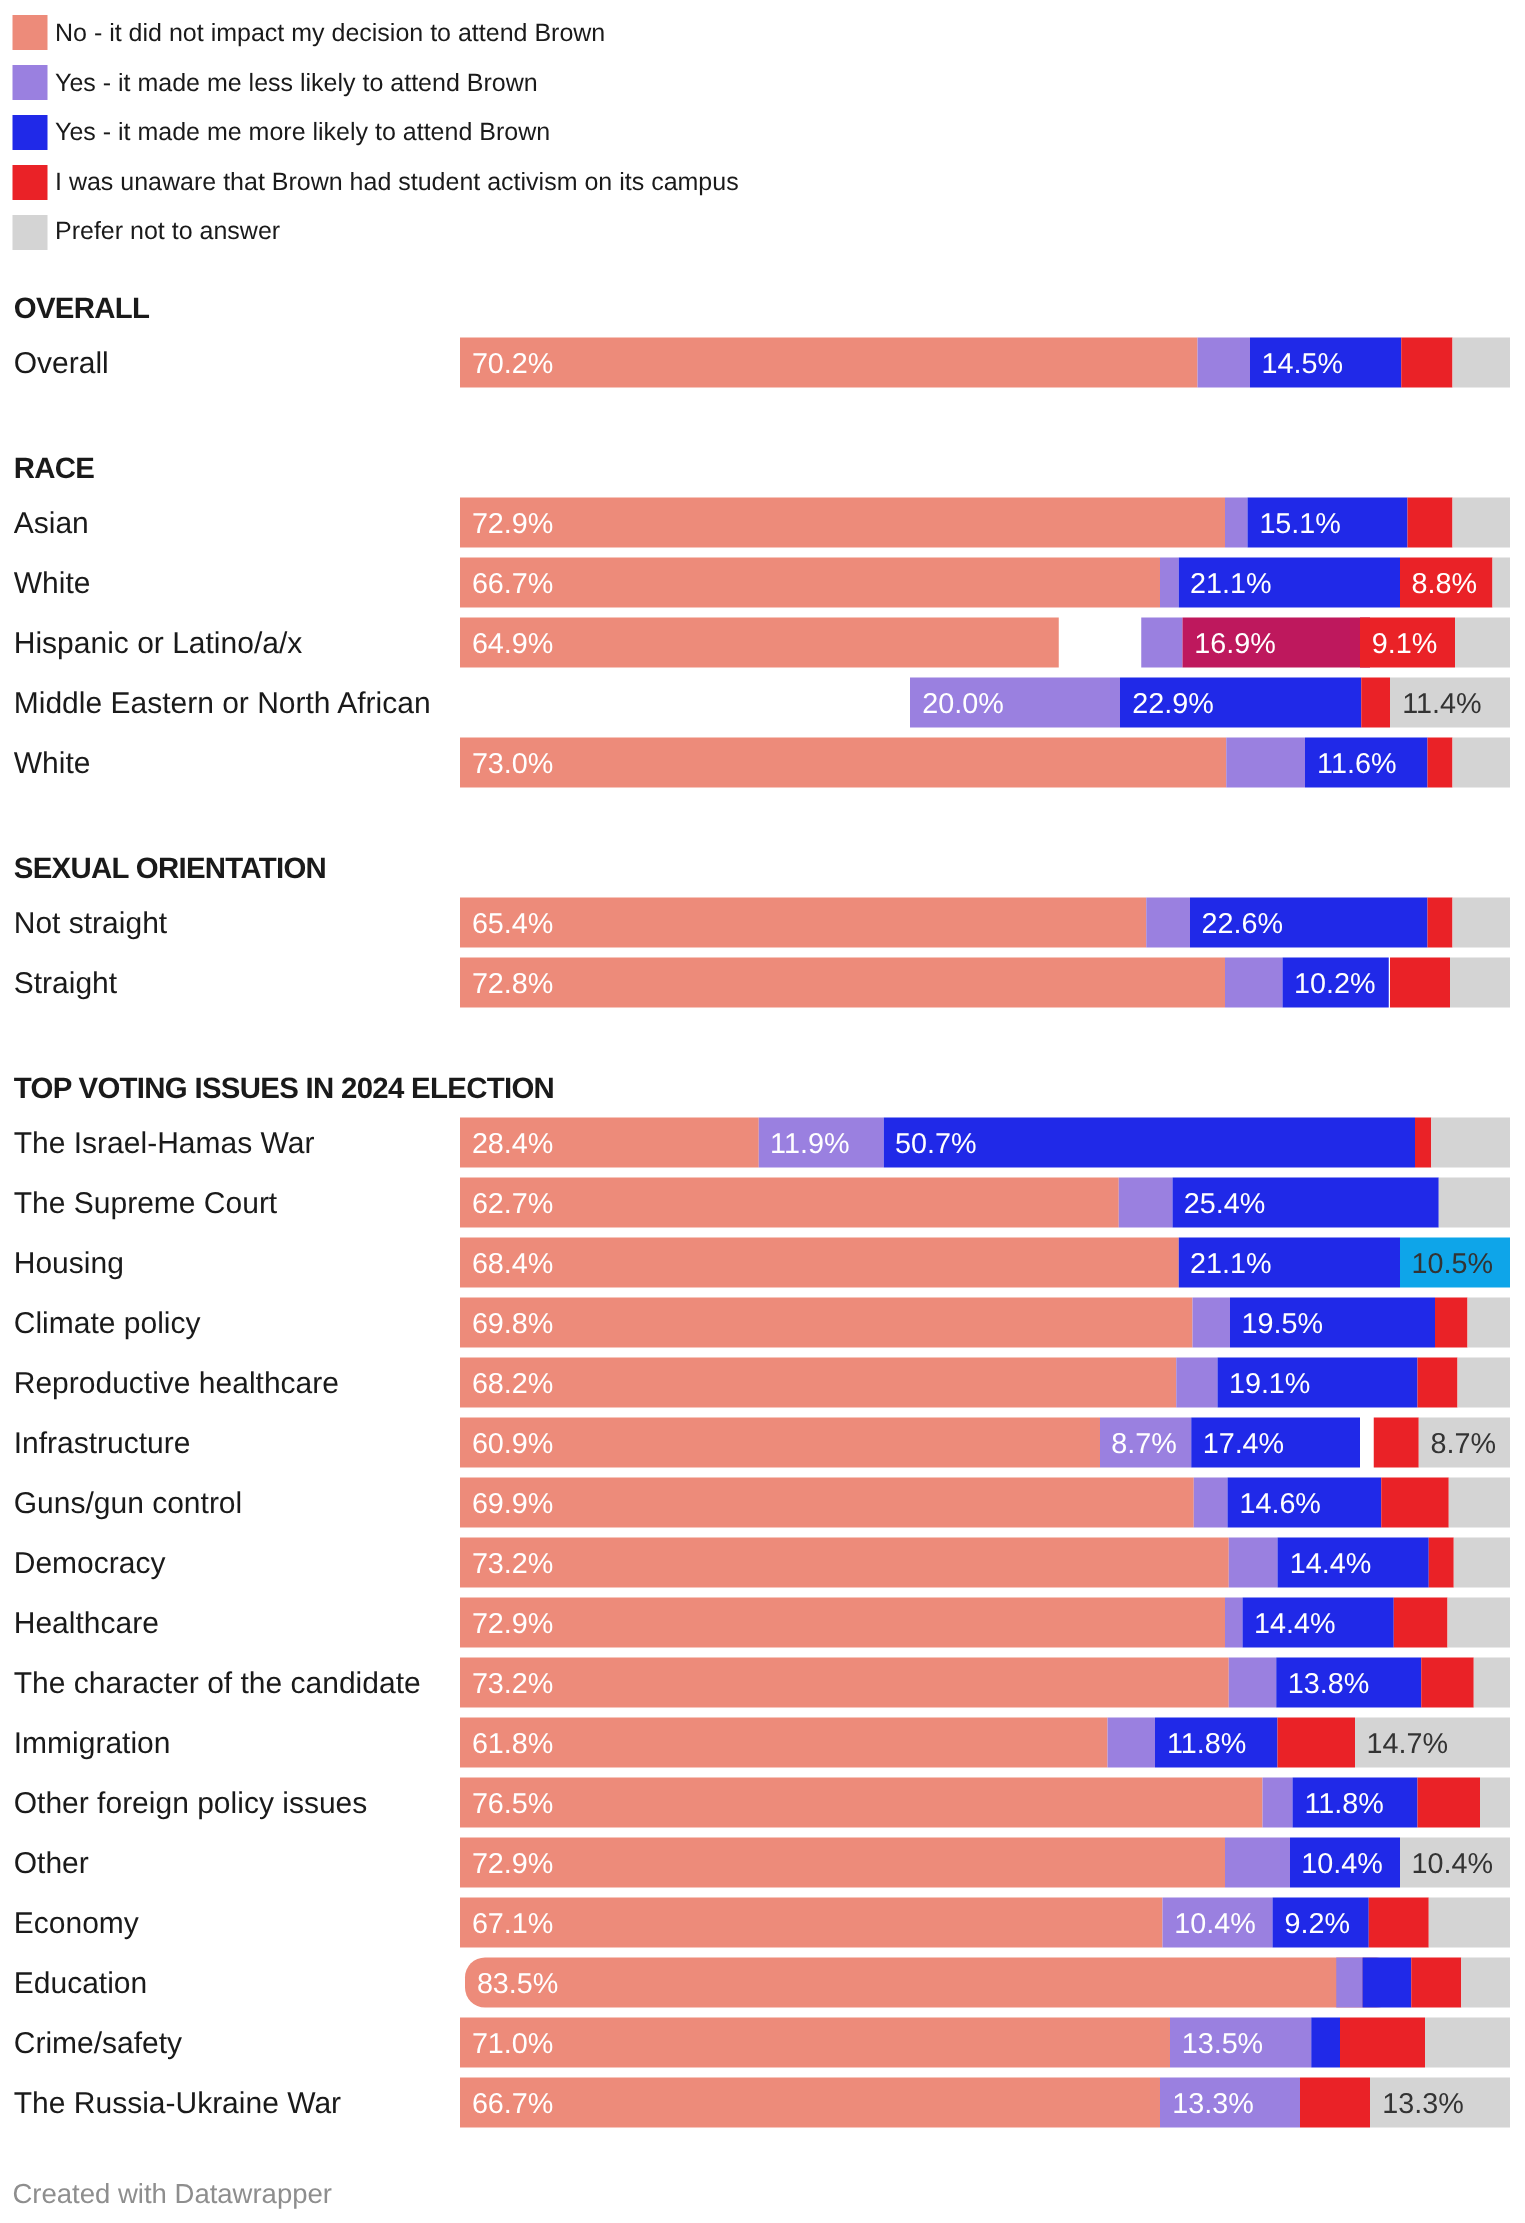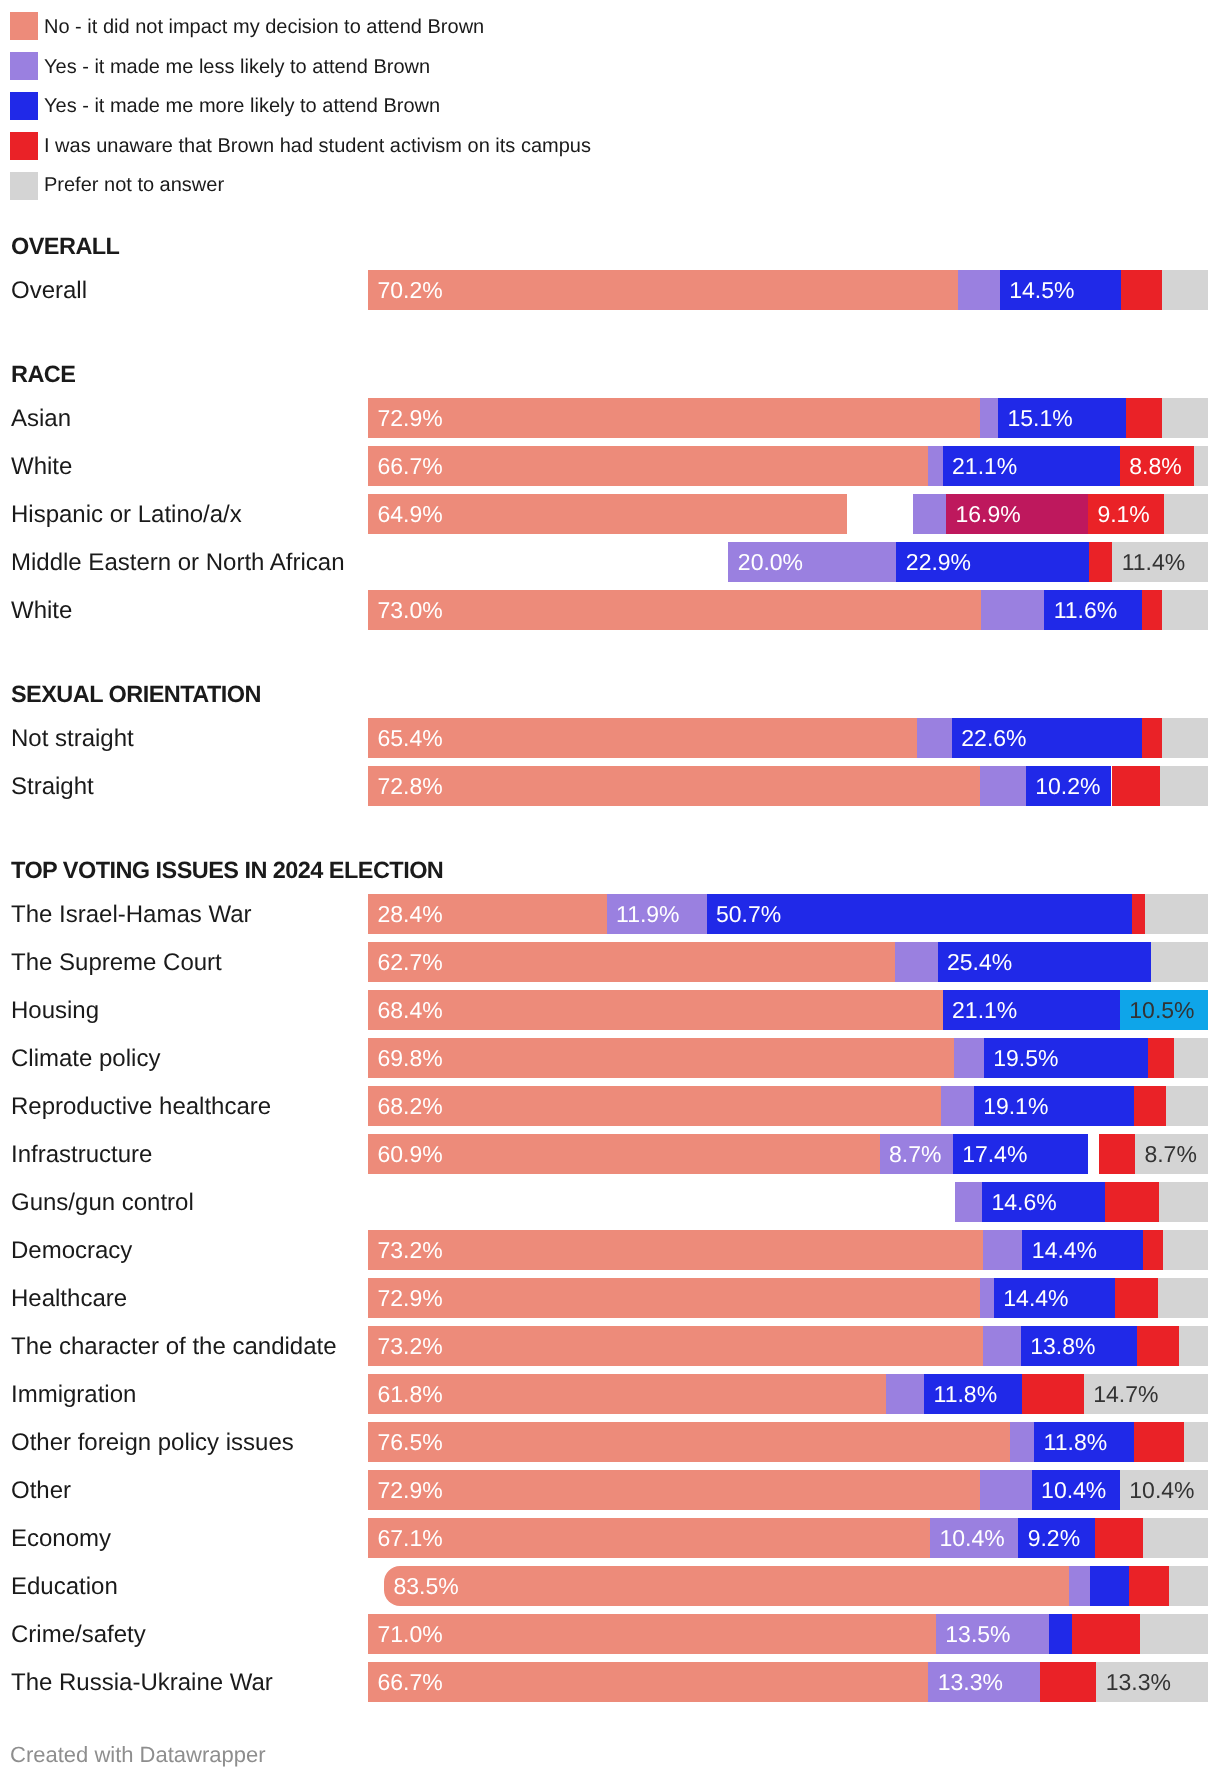--- a/index.html
+++ b/index.html
@@ -231,20 +231,23 @@
           <div class="seg" style="left: 584.64px; width: 135px; background: rgb(32, 41, 232);">
             <span class="seg-lab lab-light">17.4%</span>
           </div>
           <div class="seg" style="left: 730.8px; width: 36.12px; background: rgb(234, 34, 39);"></div>
           <div class="seg" style="left: 766.92px; width: 73.08px; background: rgb(212, 212, 212);">
             <span class="seg-lab lab-dark">8.7%</span>
           </div>
         </div>
         <div class="row-label" style="top: 1182px;">Guns/gun control</div>
         <div class="bar" style="top: 1182px;">
+          <div class="seg" style="left: 0px; width: 587.16px; background: rgb(237, 139, 122);">
+            <span class="seg-lab lab-light">69.9%</span>
+          </div>
           <div class="seg" style="left: 587.16px; width: 26.88px; background: rgb(154, 128, 224);"></div>
           <div class="seg" style="left: 614.04px; width: 122.64px; background: rgb(32, 41, 232);">
             <span class="seg-lab lab-light">14.6%</span>
           </div>
           <div class="seg" style="left: 736.68px; width: 54.6px; background: rgb(234, 34, 39);"></div>
           <div class="seg" style="left: 791.28px; width: 48.72px; background: rgb(212, 212, 212);"></div>
         </div>
         <div class="row-label" style="top: 1230px;">Democracy</div>
         <div class="bar" style="top: 1230px;">
           <div class="seg" style="left: 0px; width: 614.88px; background: rgb(237, 139, 122);">
@@ -329,21 +332,21 @@
             <span class="seg-lab lab-light">10.4%</span>
           </div>
           <div class="seg" style="left: 650.16px; width: 77.28px; background: rgb(32, 41, 232);">
             <span class="seg-lab lab-light">9.2%</span>
           </div>
           <div class="seg" style="left: 727.44px; width: 47.88px; background: rgb(234, 34, 39);"></div>
           <div class="seg" style="left: 775.32px; width: 64.68px; background: rgb(212, 212, 212);"></div>
         </div>
         <div class="row-label" style="top: 1566px;">Education</div>
         <div class="bar" style="top: 1566px;">
-          <div class="seg" style="left: 16px; width: 745px; background: rgb(237, 139, 122); border-radius: 16px;">
+          <div class="seg" style="left: 4px; width: 745px; background: rgb(237, 139, 122); border-radius: 16px;">
             <span class="seg-lab lab-light">83.5%</span>
           </div>
           <div class="seg" style="left: 701.4px; width: 20.16px; background: rgb(154, 128, 224);"></div>
           <div class="seg" style="left: 721.56px; width: 39.48px; background: rgb(32, 41, 232);"></div>
           <div class="seg" style="left: 761.04px; width: 39.48px; background: rgb(234, 34, 39);"></div>
           <div class="seg" style="left: 800.52px; width: 39.48px; background: rgb(212, 212, 212);"></div>
         </div>
         <div class="row-label" style="top: 1614px;">Crime/safety</div>
         <div class="bar" style="top: 1614px;">
           <div class="seg" style="left: 0px; width: 567.84px; background: rgb(237, 139, 122);">

